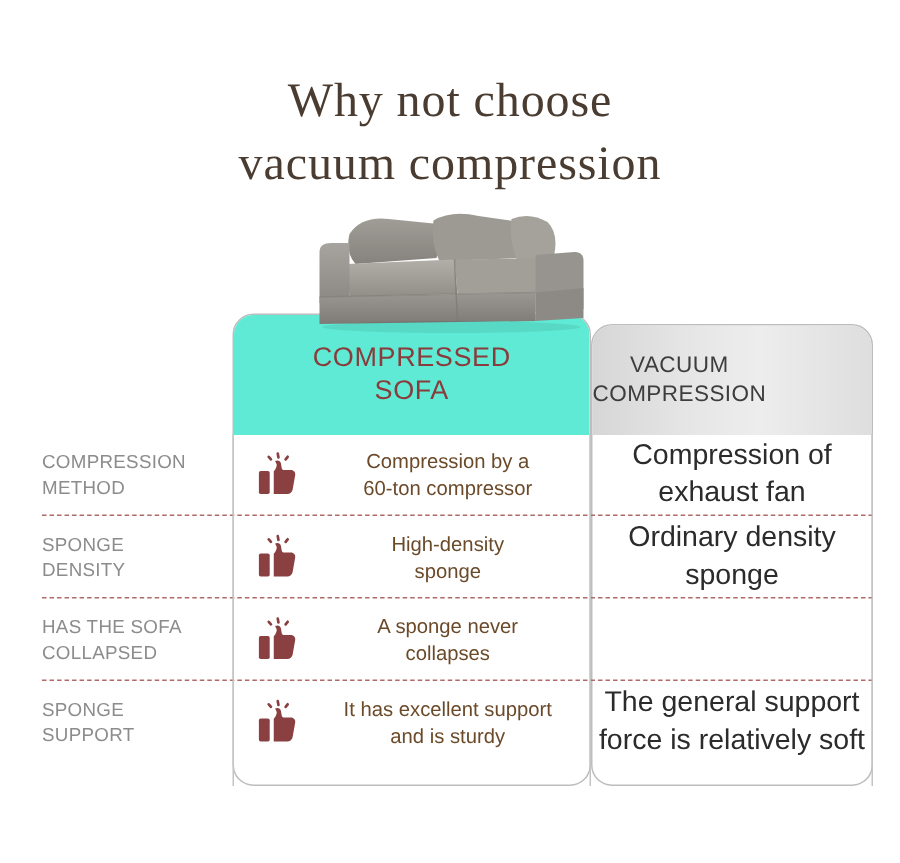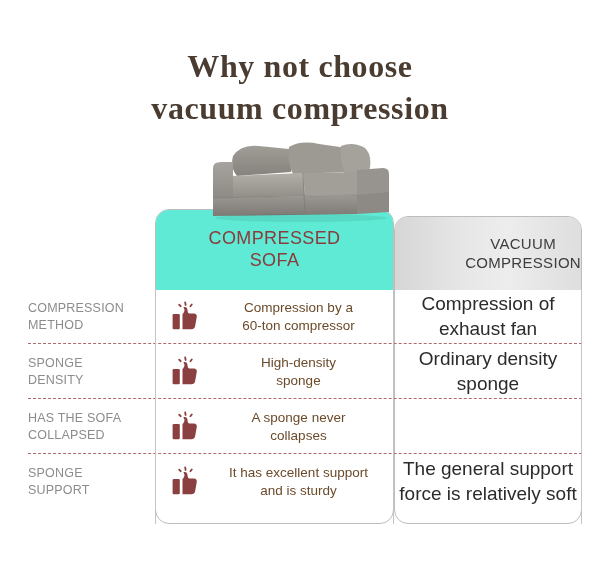--- a/index.html
+++ b/index.html
@@ -23,21 +23,21 @@
     width: 600px;
     text-align: center;
     font-family: "Liberation Serif", serif;
     color: #4a3c30;
     line-height: 1.30;
     letter-spacing: 0.6px;
   }
   .title-line {
     display: block;
     font-size: 32px;
-    font-weight: 700;
+    font-weight: 400;
   }
 
   
   .sofa-wrap {
     position: absolute;
     top: 132px;
     left: 0;
     width: 600px;
     height: 92px;
     display: flex;
@@ -78,21 +78,21 @@
     background: #5eead4;
     display: flex;
     align-items: center;
     justify-content: center;
   }
   .panel-right .panel-head {
     height: 73px;
     background: linear-gradient(to right, #d6d6d6 0%, #e6e6e6 35%, #ededed 60%, #dedede 100%);
     display: flex;
     align-items: center;
-    justify-content: flex-end;
+    justify-content: flex-start;
   }
   .head-text {
     text-align: center;
     line-height: 1.22;
     white-space: pre-line;
   }
   .head-left-text {
     color: #8a3b3b;
     font-size: 18px;
     letter-spacing: 0.4px;

